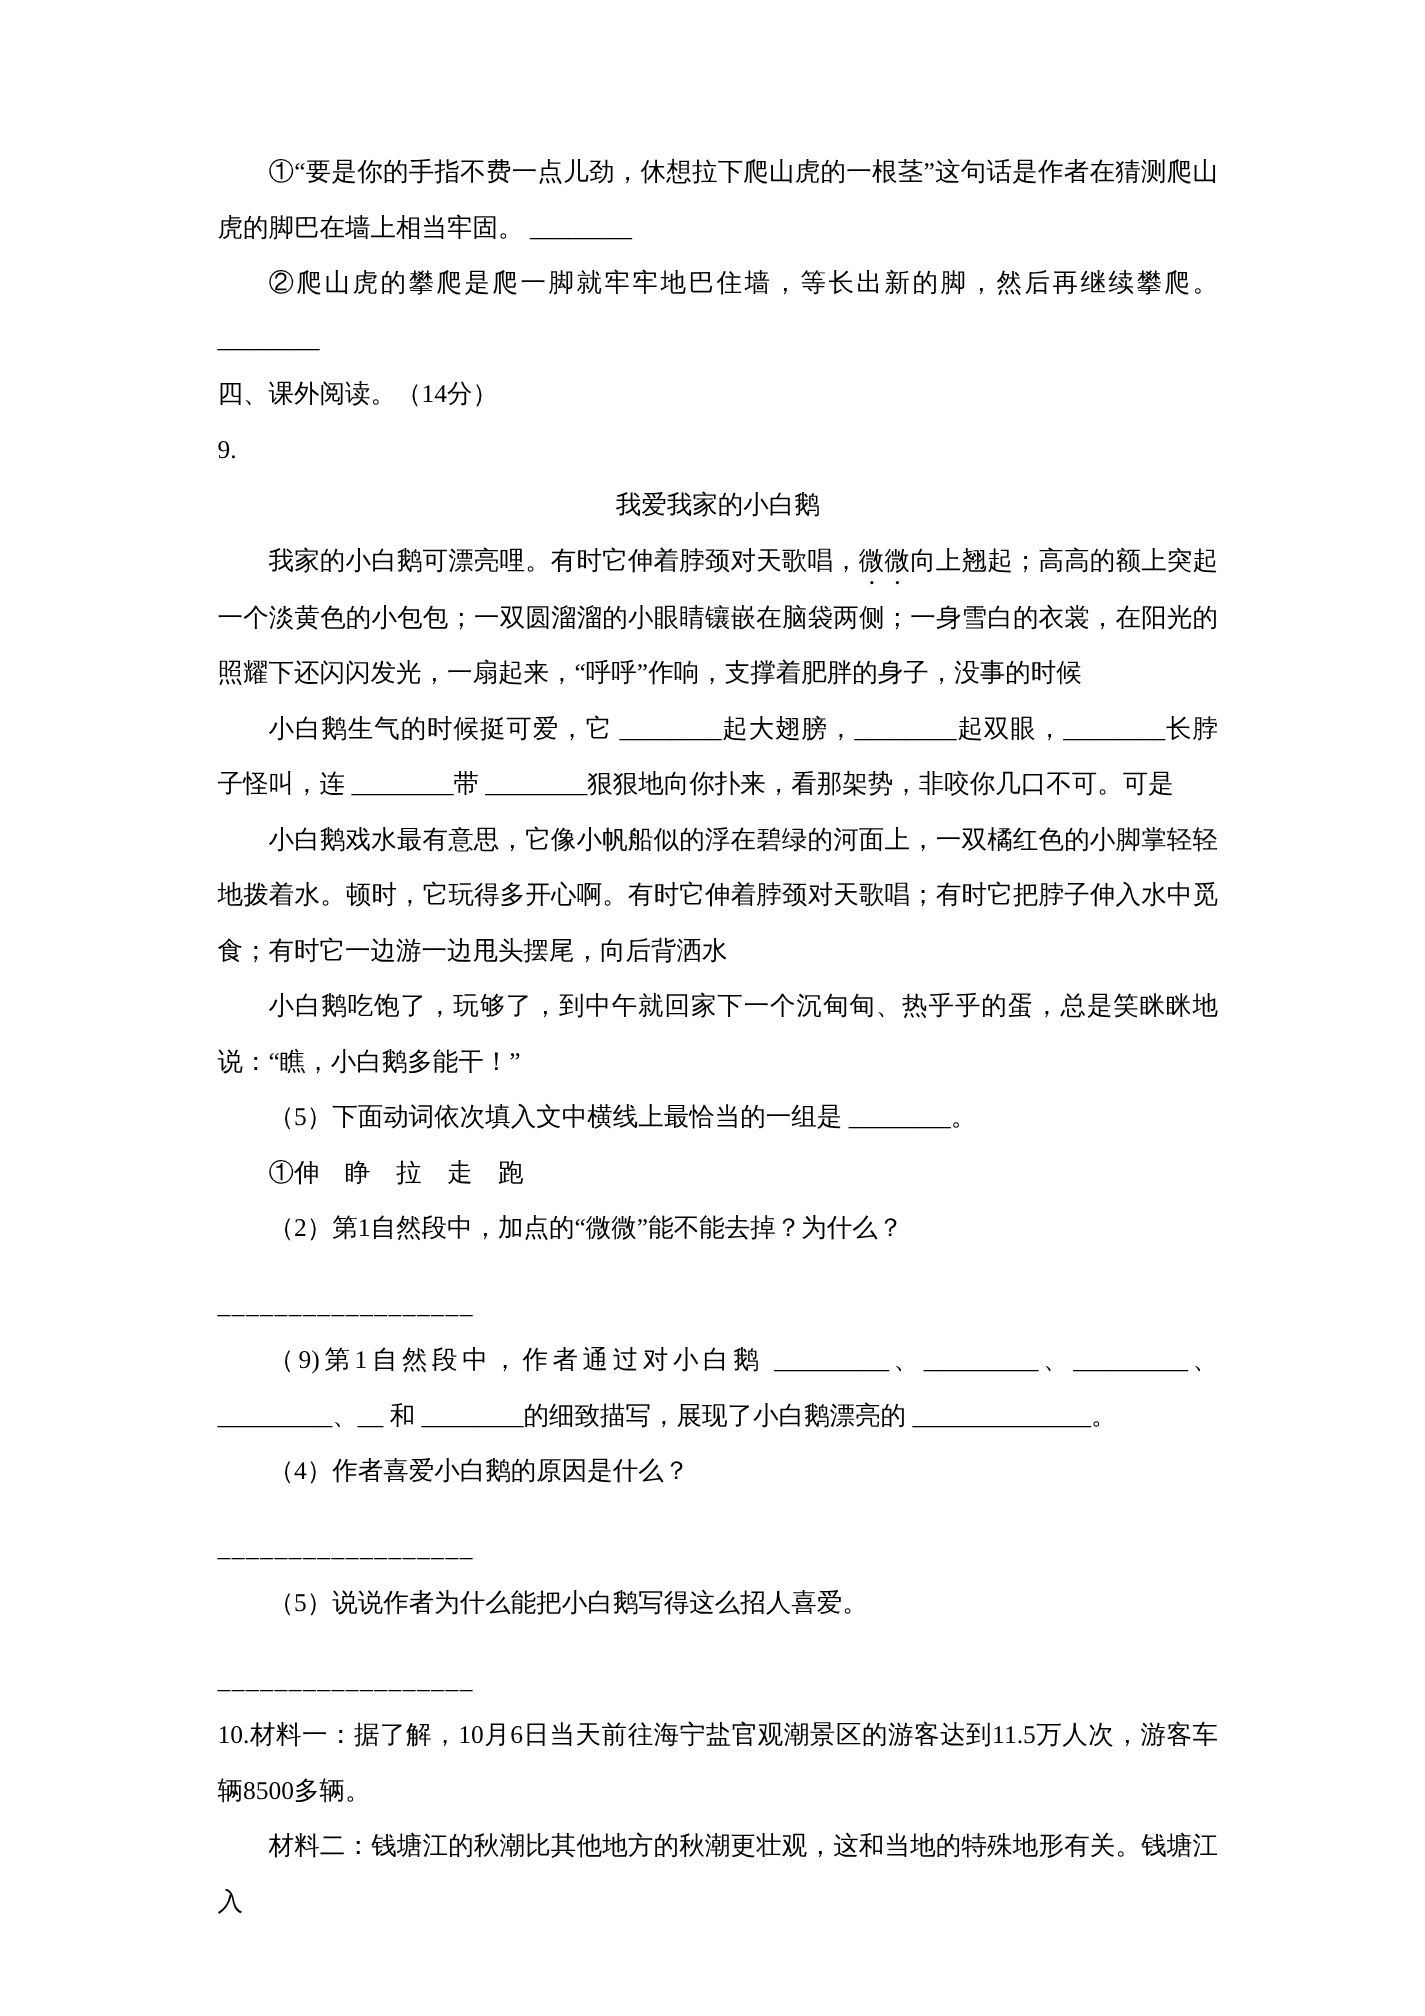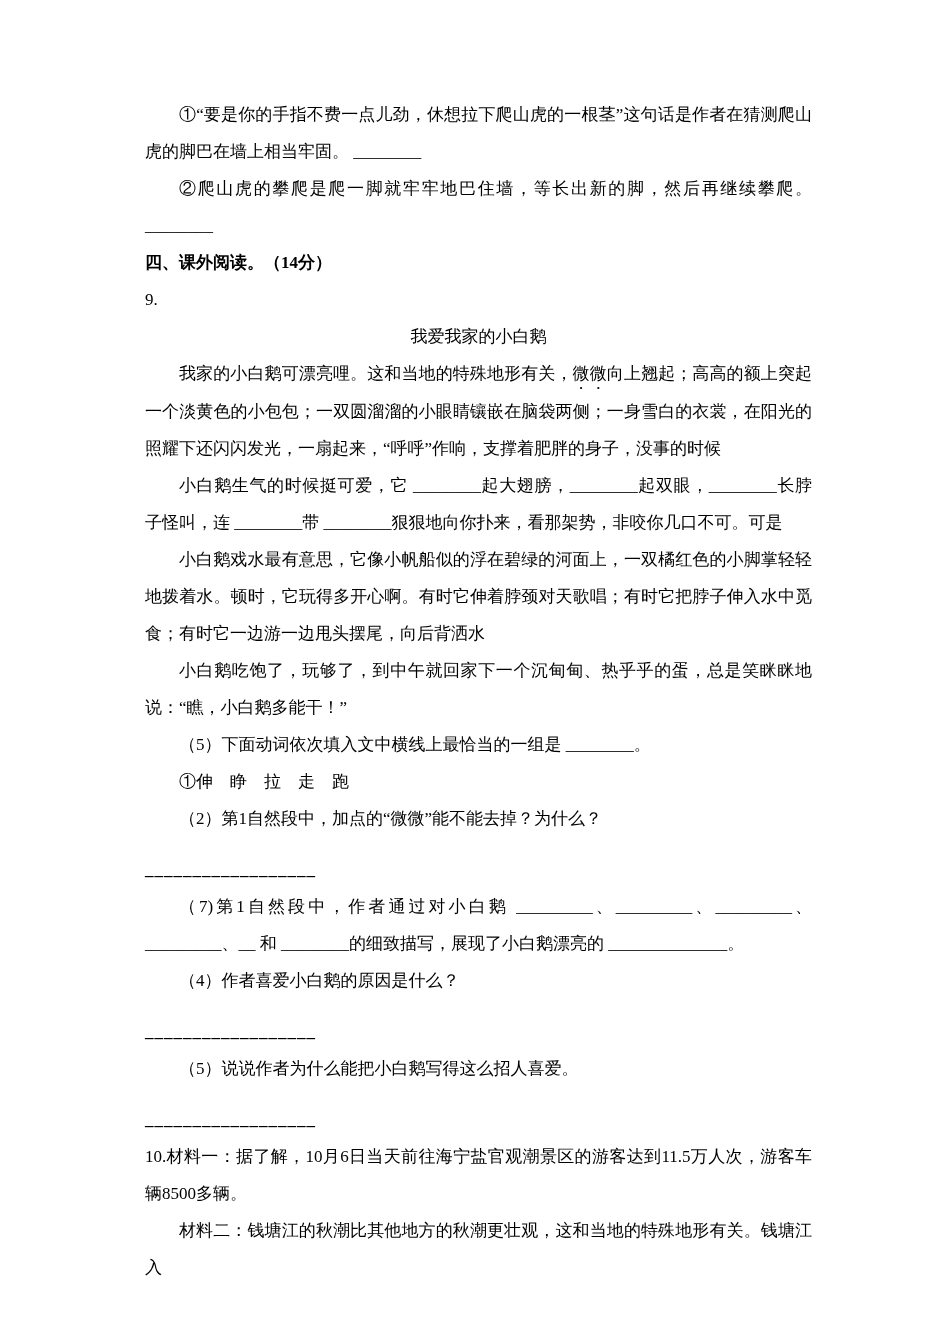--- a/index.html
+++ b/index.html
@@ -13,56 +13,56 @@
     color: #000000;
     font-family: "Liberation Serif", "DejaVu Serif", serif;
     font-size: 17px;
     line-height: 37px;
     padding: 96px 138px 0 145px;
     overflow: hidden;
   }
   .line { margin: 0; }
   .indent { text-indent: 2em; }
   .justify { text-align: justify; }
-  .bold { font-weight: bold; }
+  .bold { font-weight: normal; }
   .center { text-align: center; text-indent: 0; }
-  .answer-line { margin-top: 14px; letter-spacing: 1px; font-weight: bold; }
+  .answer-line { margin-top: 14px; letter-spacing: 1px; }
   .em-dots {
     -webkit-text-emphasis: filled dot;
     -webkit-text-emphasis-position: under left;
     text-emphasis: filled dot;
     text-emphasis-position: under left;
   }
 </style>
 </head>
 <body>
 
 <div class="page">
 
   <p class="line indent justify">①“要是你的手指不费一点儿劲，休想拉下爬山虎的一根茎”这句话是作者在猜测爬山虎的脚巴在墙上相当牢固。 ________</p>
   <p class="line indent justify">②爬山虎的攀爬是爬一脚就牢牢地巴住墙，等长出新的脚，然后再继续攀爬。 ________</p>
 
   <p class="line bold">四、课外阅读。（14分）</p>
   <p class="line">9.</p>
 
   <p class="line center">我爱我家的小白鹅</p>
 
-  <p class="line indent justify"><span>我家的小白鹅可漂亮哩。这和当地的特殊地形有关，</span><span class="em-dots">微微</span><span>向上翘起；高高的额上突起一个淡黄色的小包包；一双圆溜溜的小眼睛镶嵌在脑袋两侧；一身雪白的衣裳，在阳光的照耀下还闪闪发光，一扇起来，“呼呼”作响，支撑着肥胖的身子，没事的时候</span></p>
+  <p class="line indent justify"><span>我家的小白鹅可漂亮哩。有时它伸着脖颈对天歌唱，</span><span class="em-dots">微微</span><span>向上翘起；高高的额上突起一个淡黄色的小包包；一双圆溜溜的小眼睛镶嵌在脑袋两侧；一身雪白的衣裳，在阳光的照耀下还闪闪发光，一扇起来，“呼呼”作响，支撑着肥胖的身子，没事的时候</span></p>
 
   <p class="line indent justify">小白鹅生气的时候挺可爱，它 ________起大翅膀，________起双眼，________长脖子怪叫，连 ________带 ________狠狠地向你扑来，看那架势，非咬你几口不可。可是</p>
   <p class="line indent justify">小白鹅戏水最有意思，它像小帆船似的浮在碧绿的河面上，一双橘红色的小脚掌轻轻地拨着水。顿时，它玩得多开心啊。有时它伸着脖颈对天歌唱；有时它把脖子伸入水中觅食；有时它一边游一边甩头摆尾，向后背洒水</p>
   <p class="line indent justify">小白鹅吃饱了，玩够了，到中午就回家下一个沉甸甸、热乎乎的蛋，总是笑眯眯地说：“瞧，小白鹅多能干！”</p>
 
   <p class="line indent">（5）下面动词依次填入文中横线上最恰当的一组是 ________。</p>
   <p class="line indent">①伸　睁　拉　走　跑</p>
 
   <p class="line indent">（2）第1自然段中，加点的“微微”能不能去掉？为什么？</p>
   <p class="line answer-line">__________________</p>
 
-  <p class="line indent justify">（7)第1自然段中，作者通过对小白鹅 _________、_________、_________、_________、__ 和 ________的细致描写，展现了小白鹅漂亮的 ______________。</p>
+  <p class="line indent justify">（9)第1自然段中，作者通过对小白鹅 _________、_________、_________、_________、__ 和 ________的细致描写，展现了小白鹅漂亮的 ______________。</p>
 
   <p class="line indent">（4）作者喜爱小白鹅的原因是什么？</p>
   <p class="line answer-line">__________________</p>
 
   <p class="line indent">（5）说说作者为什么能把小白鹅写得这么招人喜爱。</p>
   <p class="line answer-line">__________________</p>
 
   <p class="line justify">10.材料一：据了解，10月6日当天前往海宁盐官观潮景区的游客达到11.5万人次，游客车辆8500多辆。</p>
   <p class="line indent justify">材料二：钱塘江的秋潮比其他地方的秋潮更壮观，这和当地的特殊地形有关。钱塘江入</p>
 

